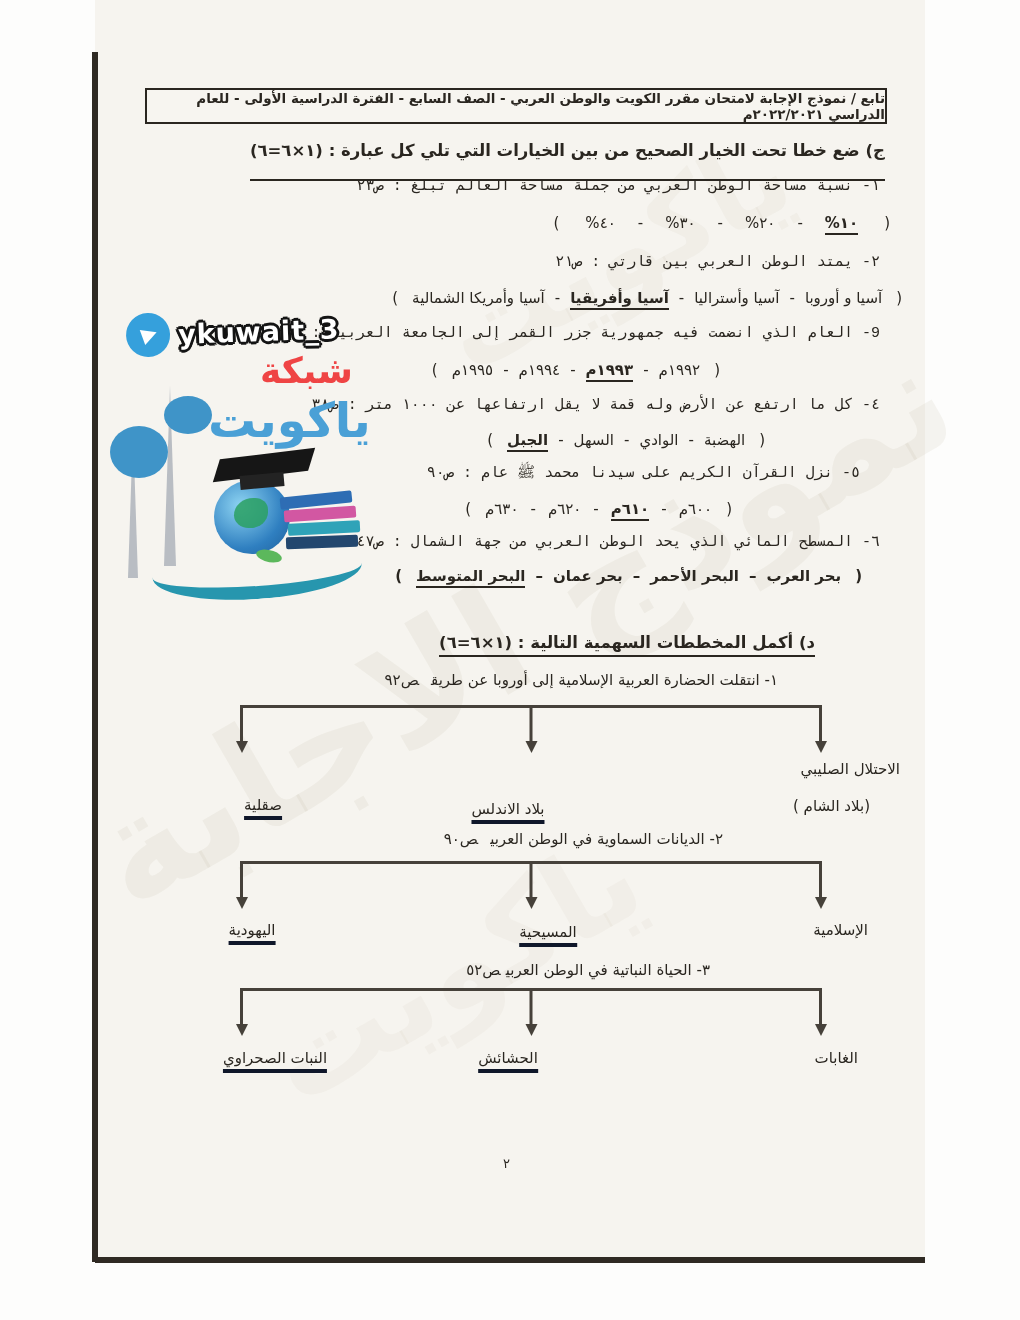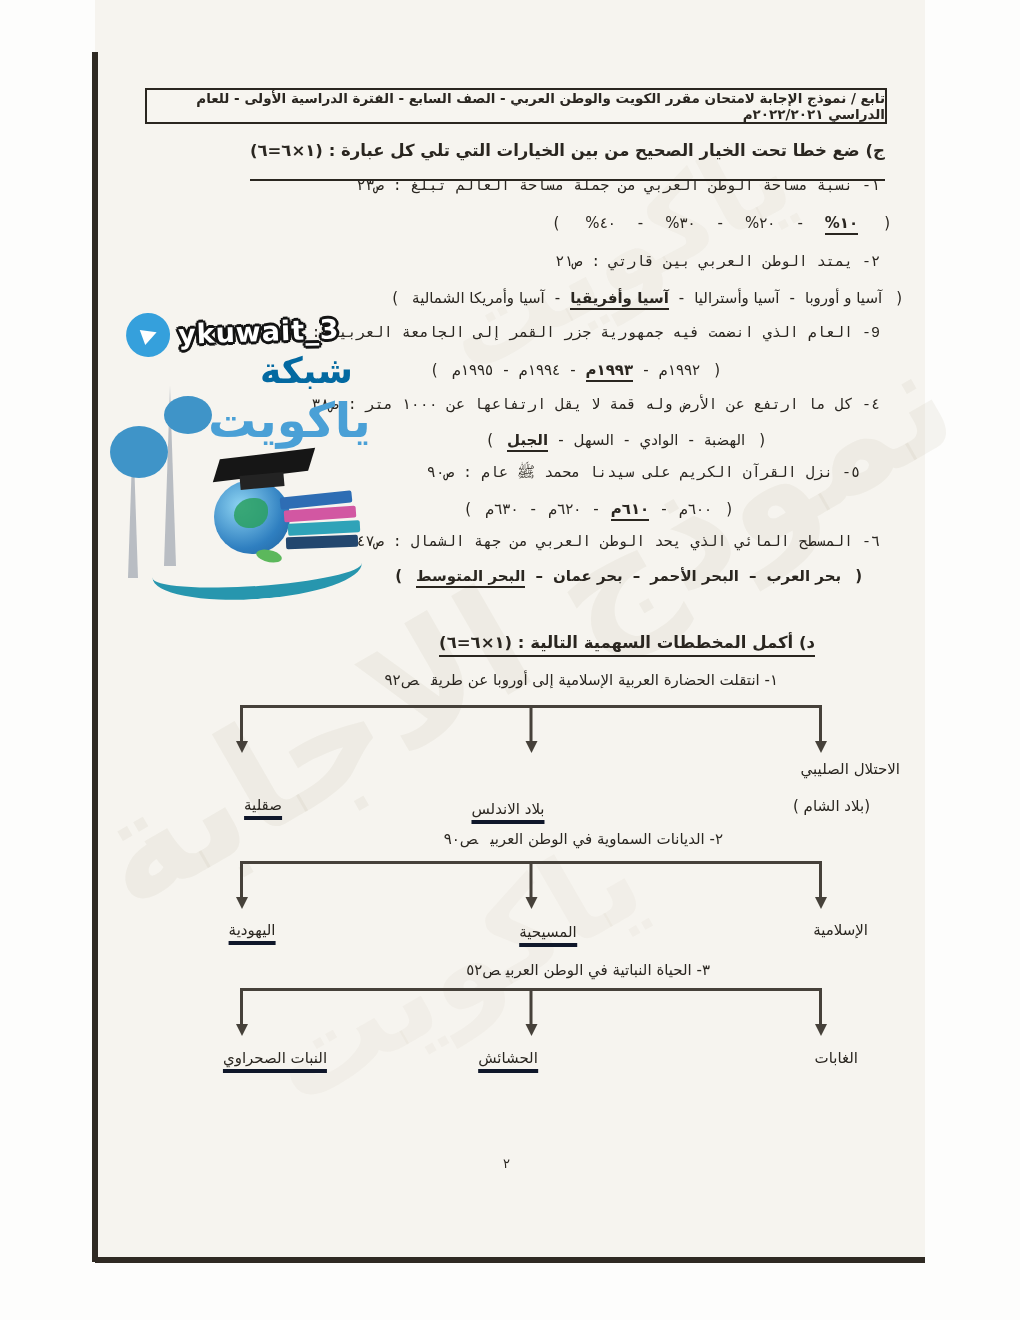--- a/index.html
+++ b/index.html
@@ -65,21 +65,21 @@
 
   
   .wm{position:absolute;left:108px;top:298px;width:280px;height:300px;direction:ltr;}
   .tg-row{position:absolute;left:18px;top:12px;display:flex;align-items:center;transform:rotate(-2deg);}
   .tg-circle{width:44px;height:44px;border-radius:50%;background:#35a0dc;display:flex;align-items:center;justify-content:center;}
   .tg-plane{width:0;height:0;border-top:8px solid transparent;border-bottom:8px solid transparent;
     border-left:15px solid #ffffff;transform:rotate(-18deg);margin-left:3px;}
   .tg-handle{margin-left:8px;font-size:27px;font-weight:bold;color:#ffffff;letter-spacing:1px;
     text-shadow:2px 2px 0 #141414,-2px -2px 0 #141414,2px -2px 0 #141414,-2px 2px 0 #141414,
       0 3px 0 #141414,0 -3px 0 #141414,3px 0 0 #141414,-3px 0 0 #141414;}
-  .wm-word-top{position:absolute;left:152px;top:52px;font-size:36px;font-weight:bold;color:#0369a1;}
+  .wm-word-top{position:absolute;left:152px;top:52px;font-size:36px;font-weight:bold;color:#ef4444;}
   .wm-word-main{position:absolute;left:100px;top:94px;font-size:48px;font-weight:bold;color:#4aa0d6;}
   .needle{position:absolute;background:#b9bdc3;clip-path:polygon(50% 0,100% 100%,0 100%);}
   .n1{left:56px;top:88px;width:12px;height:180px;}
   .n2{left:20px;top:130px;width:10px;height:150px;}
   .ball{position:absolute;border-radius:50%;background:#3f94c8;}
   .b1{left:2px;top:128px;width:58px;height:52px;}
   .b2{left:56px;top:98px;width:48px;height:38px;}
   .globe{position:absolute;left:106px;top:182px;width:76px;height:74px;border-radius:50%;
     background:radial-gradient(circle at 35% 35%, #8ed4f2, #2f7fc0 62%, #1f5f9a);}
   .continent{position:absolute;left:20px;top:18px;width:34px;height:30px;background:#2aa062;

